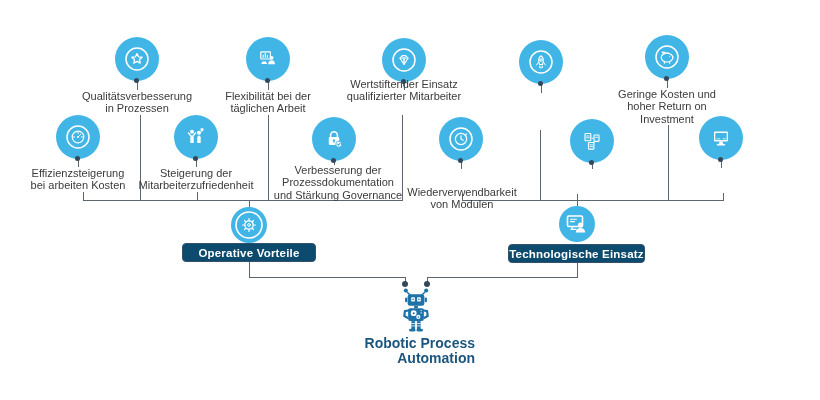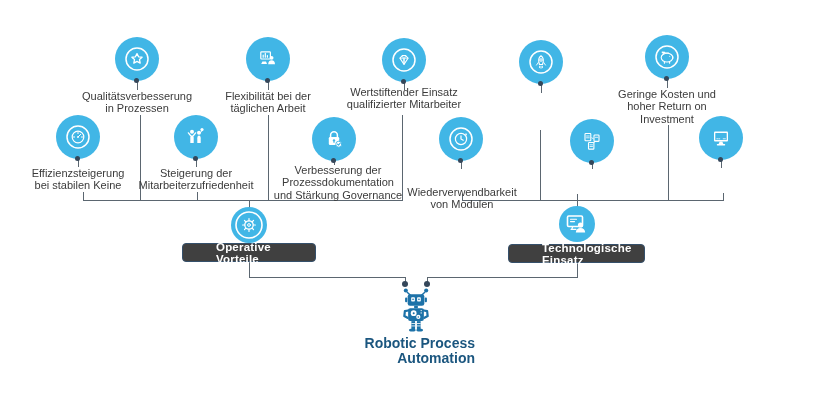--- a/index.html
+++ b/index.html
@@ -8,23 +8,23 @@
   .ln{position:absolute;background:#5b6670;}
   .v{width:1px;} .h{height:1px;}
   .badge{position:absolute;width:44px;height:44px;border-radius:50%;background:#41B6E6;
          display:flex;align-items:center;justify-content:center;}
   .hub{position:absolute;width:36px;height:36px;border-radius:50%;background:#41B6E6;
        display:flex;align-items:center;justify-content:center;}
   .ndot{position:absolute;width:5px;height:5px;border-radius:50%;background:#35475a;}
   .bdot{position:absolute;width:6px;height:6px;border-radius:50%;background:#35475a;}
   .nlabel{position:absolute;transform:translateX(-50%);text-align:center;
           font-size:11px;line-height:12.3px;color:#3b3b3b;white-space:pre-line;}
-  .hub-box{position:absolute;background:#404040;border:1px solid #35506b;border-radius:4px;
+  .hub-box{position:absolute;background:#0c4a6e;border:1px solid #35506b;border-radius:4px;
            color:#ffffff;font-weight:bold;font-size:11.5px;letter-spacing:.2px;
-           display:flex;align-items:center;justify-content:center;box-sizing:border-box;padding-left:33px;}
+           display:flex;align-items:center;justify-content:center;box-sizing:border-box;}
   .title{position:absolute;transform:translateX(-50%);width:118px;text-align:right;
          font-weight:bold;font-size:14px;line-height:15px;color:#1B567F;}
   svg{display:block;}
 </style>
 </head>
 <body>
 
 <div class="canvas">
 
   <div class="ln v" style="left:137px;top:82px;height:8px"></div>
@@ -168,24 +168,24 @@
   <div class="ndot" style="left:193px;top:156px"></div>
   <div class="ndot" style="left:331px;top:158px"></div>
   <div class="ndot" style="left:458px;top:158px"></div>
   <div class="ndot" style="left:589px;top:160px"></div>
   <div class="ndot" style="left:718px;top:157px"></div>
 
   <div class="nlabel" style="left:137px;top:90px">Qualitätsverbesserung
 in Prozessen</div>
   <div class="nlabel" style="left:268px;top:90px">Flexibilität bei der
 täglichen Arbeit</div>
-  <div class="nlabel" style="left:404px;top:86px">Wertstiftender Einsatz
+  <div class="nlabel" style="left:404px;top:78px">Wertstiftender Einsatz
 qualifizierter Mitarbeiter</div>
   <div class="nlabel" style="left:78px;top:167px">Effizienzsteigerung
-bei stabilen Keine</div>
+bei arbeiten Kosten</div>
   <div class="nlabel" style="left:196px;top:167px">Steigerung der
 Mitarbeiterzufriedenheit</div>
   <div class="nlabel" style="left:338px;top:164px">Verbesserung der
 Prozessdokumentation
 und Stärkung Governance</div>
   <div class="nlabel" style="left:667px;top:88px">Geringe Kosten und
 hoher Return on
 Investment</div>
   <div class="nlabel" style="left:462px;top:186px">Wiederverwendbarkeit
 von Modulen</div>

